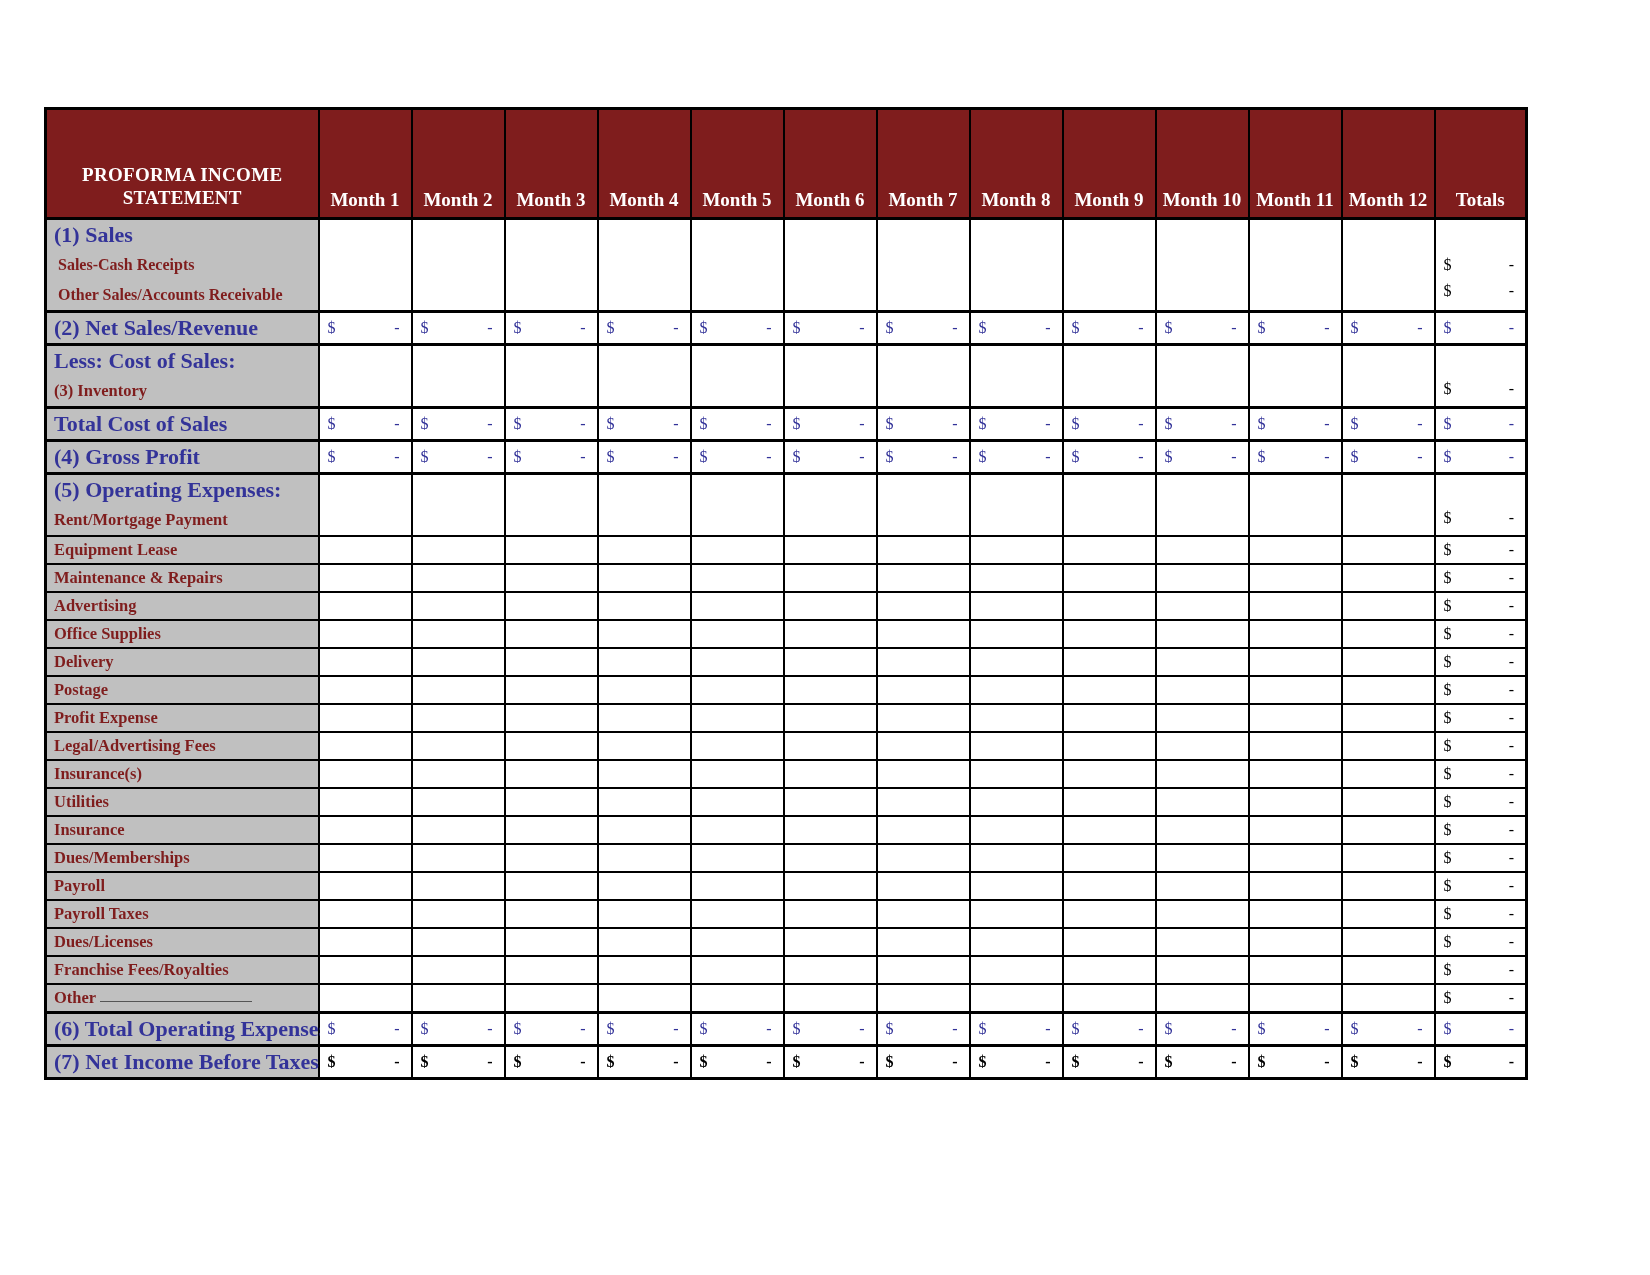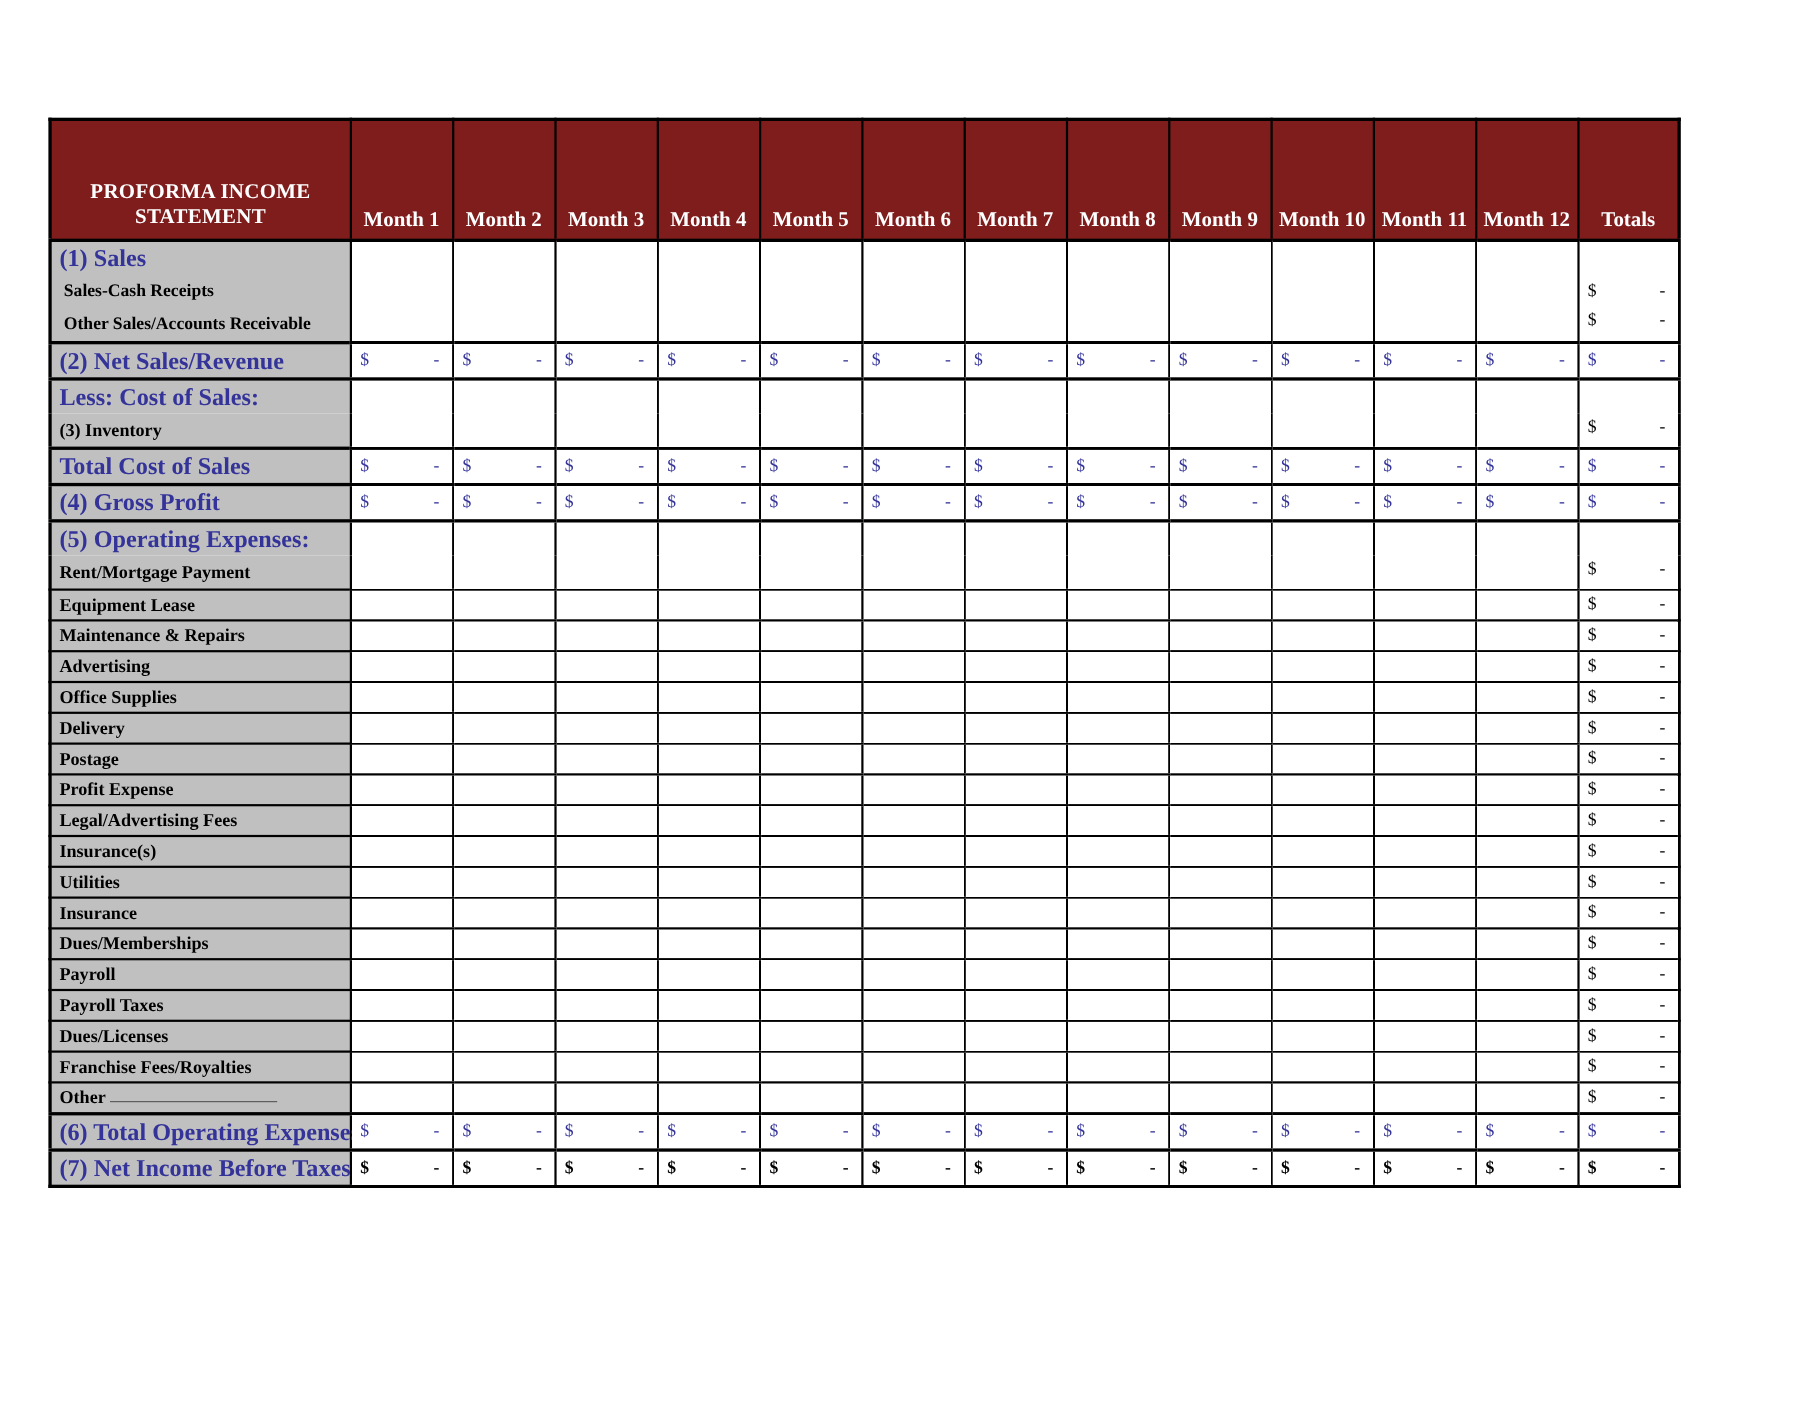--- a/index.html
+++ b/index.html
@@ -51,21 +51,21 @@
     line-height: 1.25;
     border-left: none;
     padding-bottom: 7px;
   }
   tr.hdr th.title .t1 { display:block; }
   tr.hdr th.title .t2 { display:block; }
 
   
   td.label {
     background: #c0c0c0;
-    color: #000000;
+    color: #7f1d1d;
     font-weight: bold;
     font-size: 16.5px;
     padding: 2px 0 2px 7px;
     white-space: nowrap;
     border-bottom: 2px solid #000;
     border-right: 2px solid #000;
   }
   td.label.blue { color: #333399; font-size: 22px; }
   td.label.sub  { padding-left: 11px; font-size: 16px; }
   td.num {

